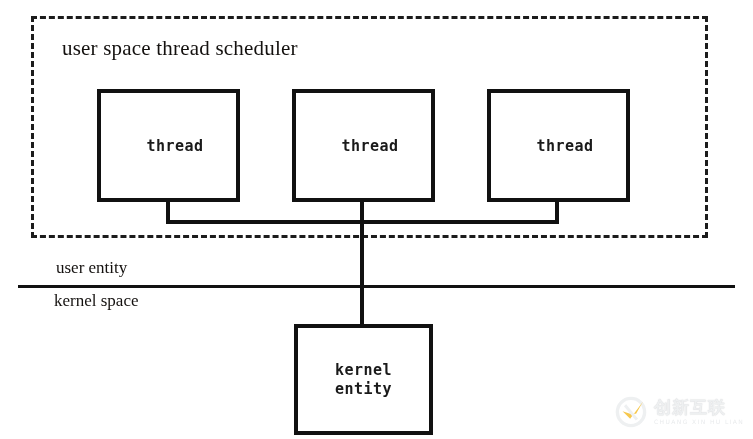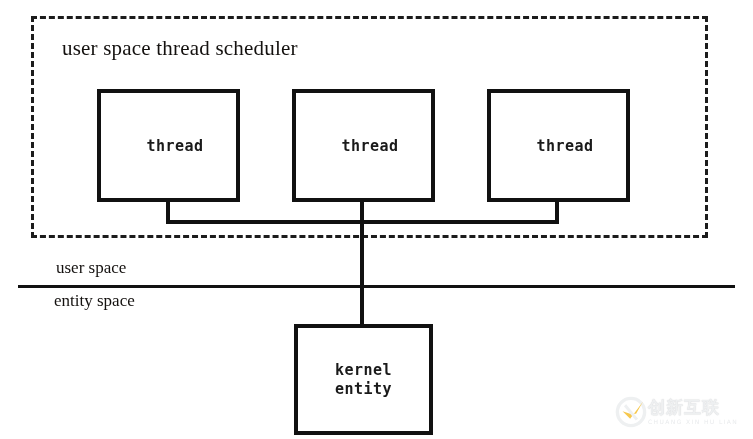--- a/index.html
+++ b/index.html
@@ -136,20 +136,21 @@
 
   
   .watermark {
     position: absolute;
     left: 614px;
     top: 391px;
     width: 132px;
     height: 42px;
     display: flex;
     align-items: center;
+    gap: 6px;
     opacity: 0.88;
     pointer-events: none;
     user-select: none;
   }
   .wm-logo { width: 34px; height: 34px; flex: 0 0 auto; }
   .wm-text { display: flex; flex-direction: column; justify-content: center; }
   .wm-cn {
     font-family: "DejaVu Sans", "Liberation Sans", sans-serif;
     font-size: 17px;
     font-weight: 700;
@@ -187,25 +188,25 @@
 
   <div class="thread-box pos-2">
     <span class="thread-label">thread</span>
   </div>
 
   <div class="conn conn-stub-left"></div>
   <div class="conn conn-stub-right"></div>
   <div class="conn conn-bus"></div>
   <div class="conn conn-trunk"></div>
 
-  <div class="space-label user">user space</div>
+  <div class="space-label user">user entity</div>
 
   <div class="space-divider"></div>
 
-  <div class="space-label kernel">entity space</div>
+  <div class="space-label kernel">kernel space</div>
 
   <div class="kernel-box">
     <span class="kernel-label">kernel
 entity</span>
   </div>
 
   <div class="watermark">
     <svg class="wm-logo" viewBox="0 0 40 40">
       <circle cx="20" cy="20" r="16" fill="none" stroke="#eceef0" stroke-width="4"></circle>
       <path d="M10 19 L19 28 L34 8 L26 22 L19 22 Z" fill="#f5c035"></path>

